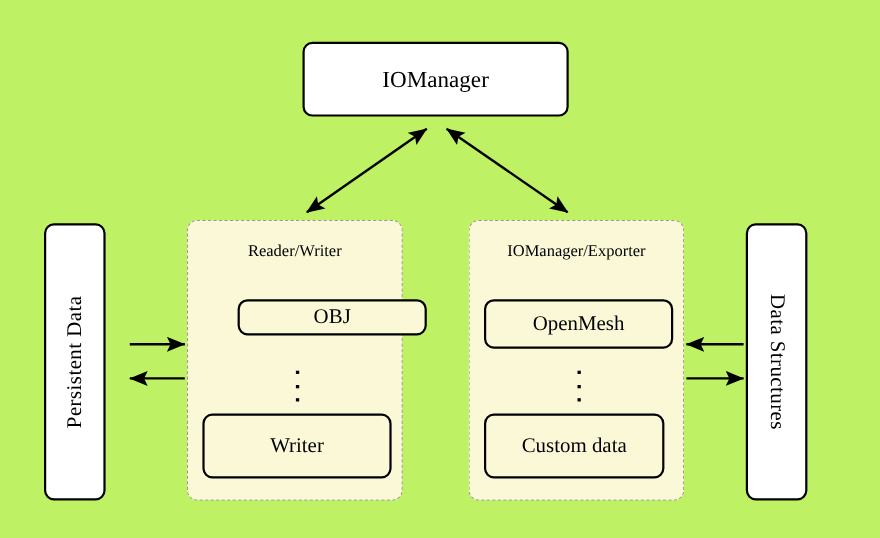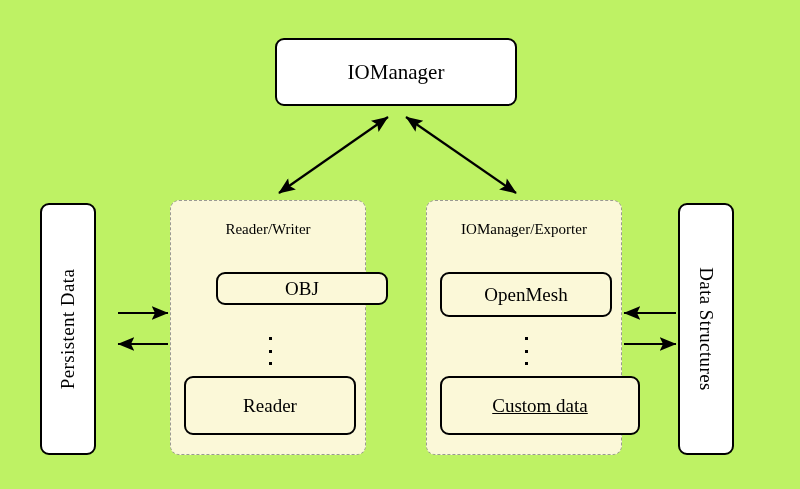--- a/index.html
+++ b/index.html
@@ -161,38 +161,38 @@
     <span>OBJ</span>
   </div>
 
   <div class="vdots" style="left:268px; top:337px; width:4px; height:28px;">
     <i></i>
       <i></i>
       <i></i>
   </div>
 
   <div class="leaf-box" style="left:184px; top:376px; width:172px; height:59px; flex-direction:column;">
-    <span>Reader</span>
+    <span>Writer</span>
   </div>
 
   <div class="panel" style="left:426px; top:200px; width:196px; height:255px;">
     <div class="panel-title" style="top:20px;">IOManager/Exporter</div>
   </div>
 
   <div class="leaf-box" style="left:440px; top:272px; width:172px; height:45px;">
     <span>OpenMesh</span>
   </div>
 
   <div class="vdots" style="left:524px; top:337px; width:4px; height:28px;">
     <i></i>
       <i></i>
       <i></i>
   </div>
 
-  <div class="leaf-box" style="left:440px; top:376px; width:200px; height:59px; flex-direction:column;text-decoration:underline;">
+  <div class="leaf-box" style="left:440px; top:376px; width:164px; height:59px; flex-direction:column;">
     <span>Custom data</span>
   </div>
 
   <div class="side-box rot-cw" style="left:678px; top:203px; width:56px; height:252px;">
     <span>Data Structures</span>
   </div>
 
 </div>
 
 </body></html>

